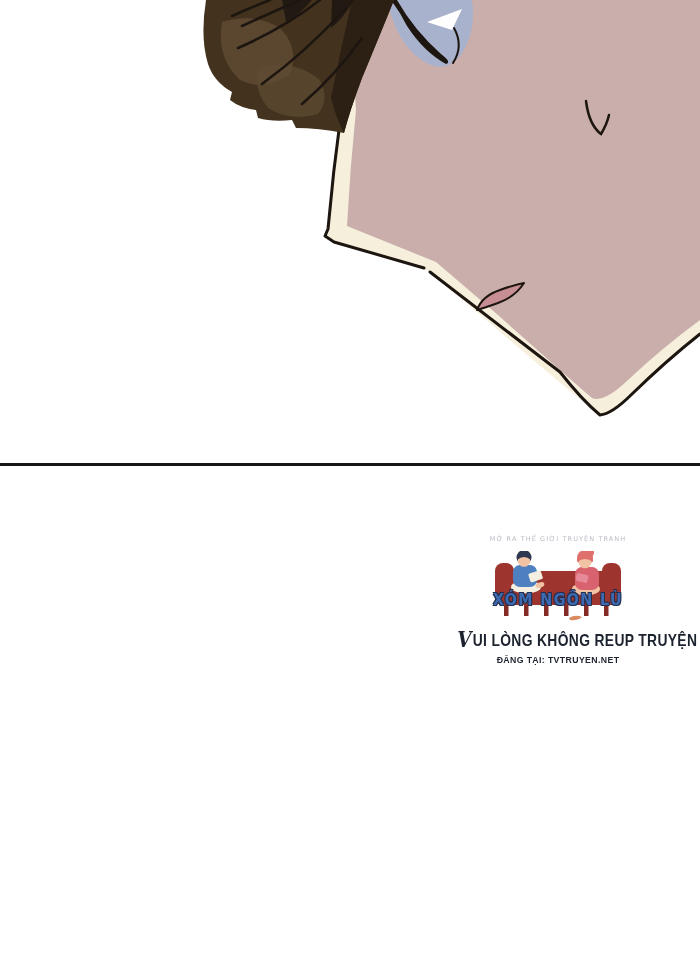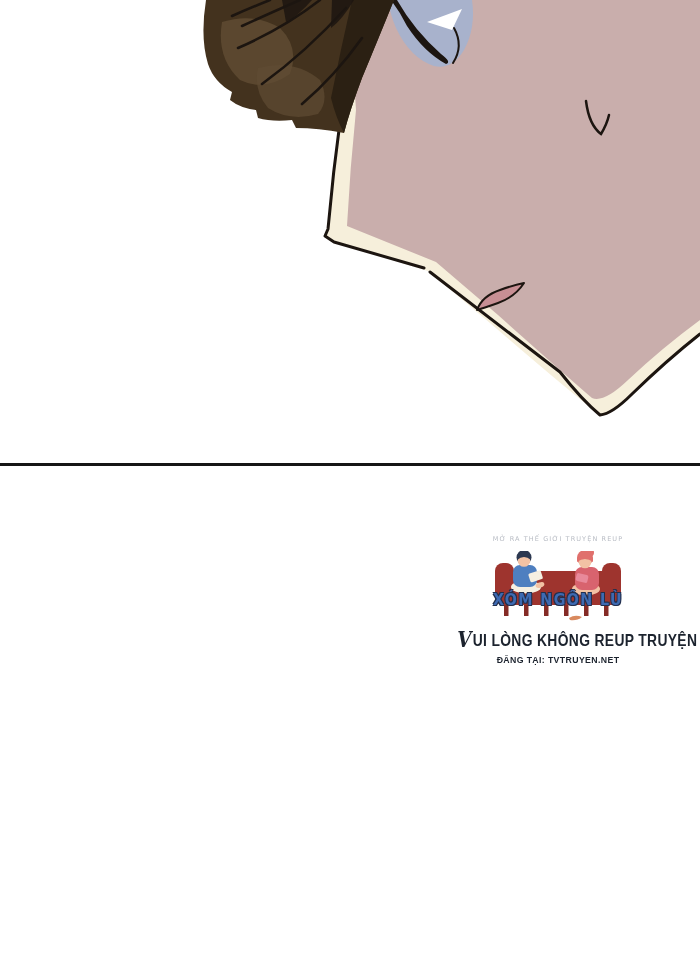--- a/index.html
+++ b/index.html
@@ -61,21 +61,21 @@
 
       <path d="M586,101 Q589,125 601,134 Q607,124 609,115" style="fill:none;stroke:var(--line-black);stroke-width:2.5;stroke-linecap:round"></path>
 
       <path d="M477,310 Q482,296 500,290 Q514,285 524,283 Q515,297 498,303 Q484,308 477,310 Z" style="fill:var(--mouth-pink);stroke:var(--line-black);stroke-width:2;stroke-linejoin:round"></path>
     </svg>
   </div>
 
   <div class="divider"></div>
 
   <div class="watermark">
-    <div class="tagline">MỞ RA THẾ GIỚI TRUYỆN REUP</div>
+    <div class="tagline">MỞ RA THẾ GIỚI TRUYỆN TRANH</div>
 
     <div class="logo-wrap">
       <svg viewBox="0 0 130 72">
         <g>
           <rect x="6" y="20" width="117" height="34" rx="5" style="fill:var(--sofa-red)"></rect>
           <rect x="2" y="12" width="19" height="42" rx="8" style="fill:var(--sofa-red)"></rect>
           <rect x="109" y="12" width="19" height="42" rx="8" style="fill:var(--sofa-red)"></rect>
           <g style="fill:var(--sofa-red-dark)">
             <rect x="11" y="54" width="4.5" height="11"></rect>
             <rect x="31" y="54" width="4.5" height="11"></rect>

